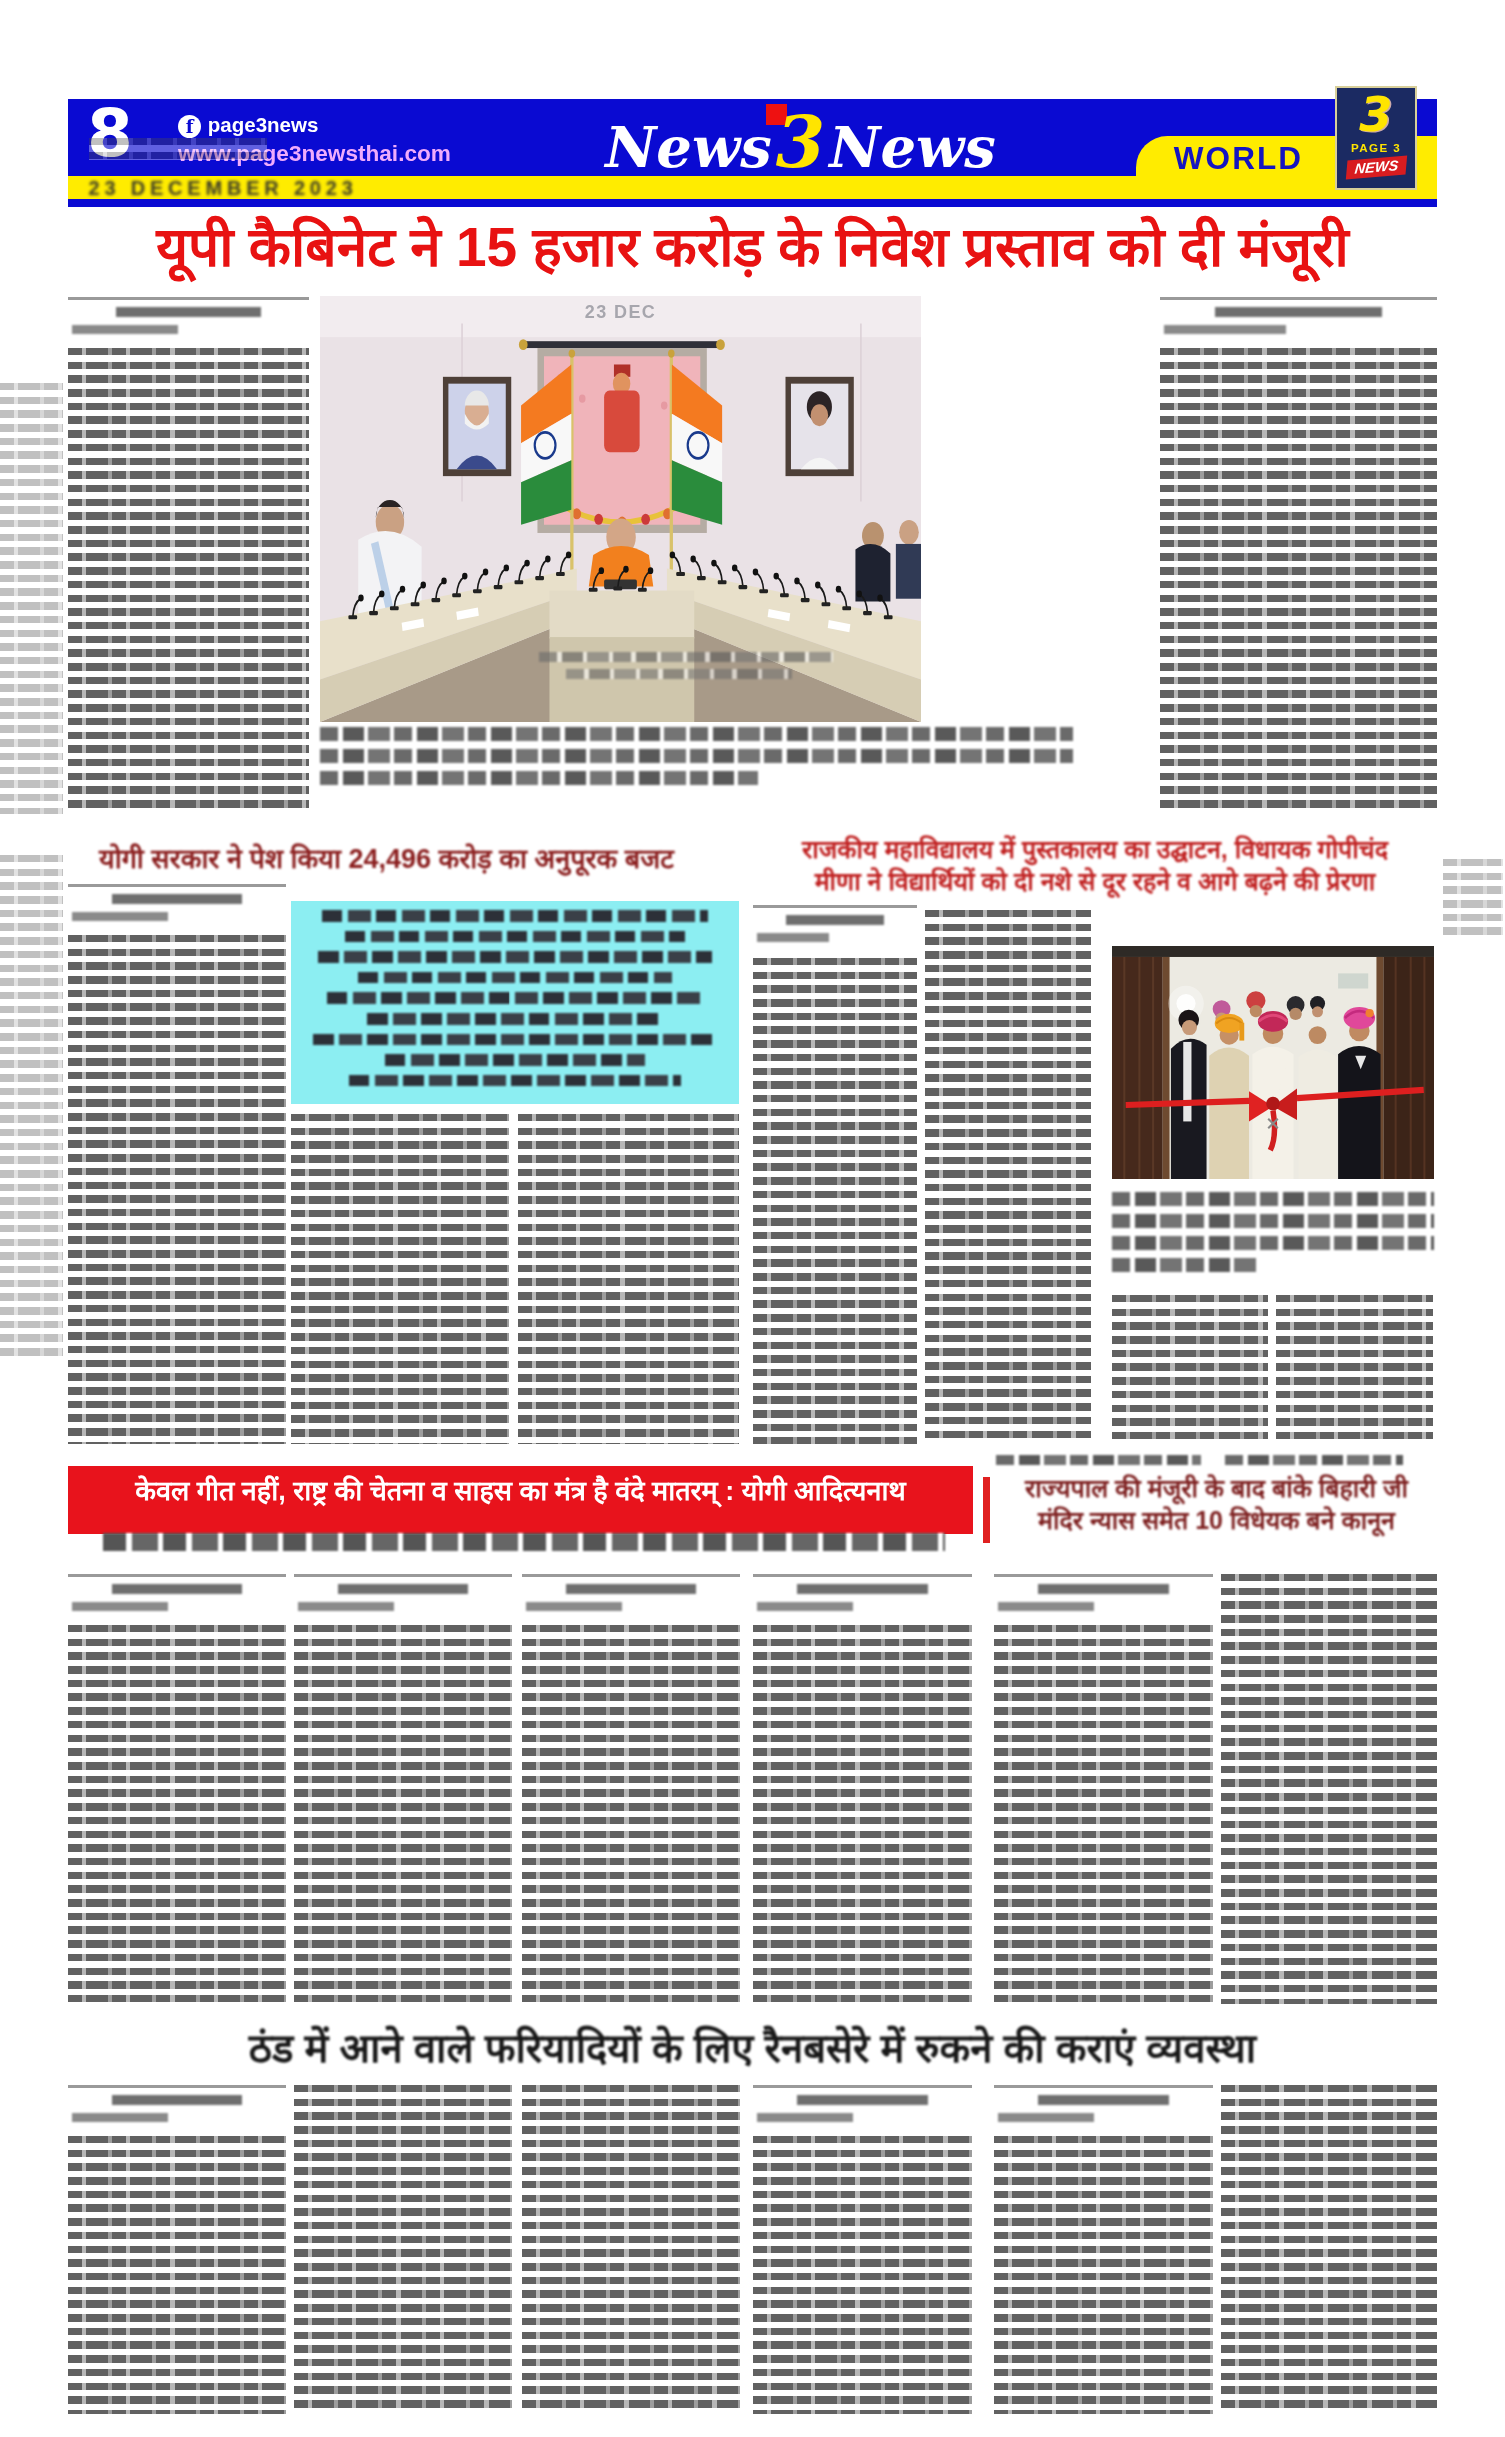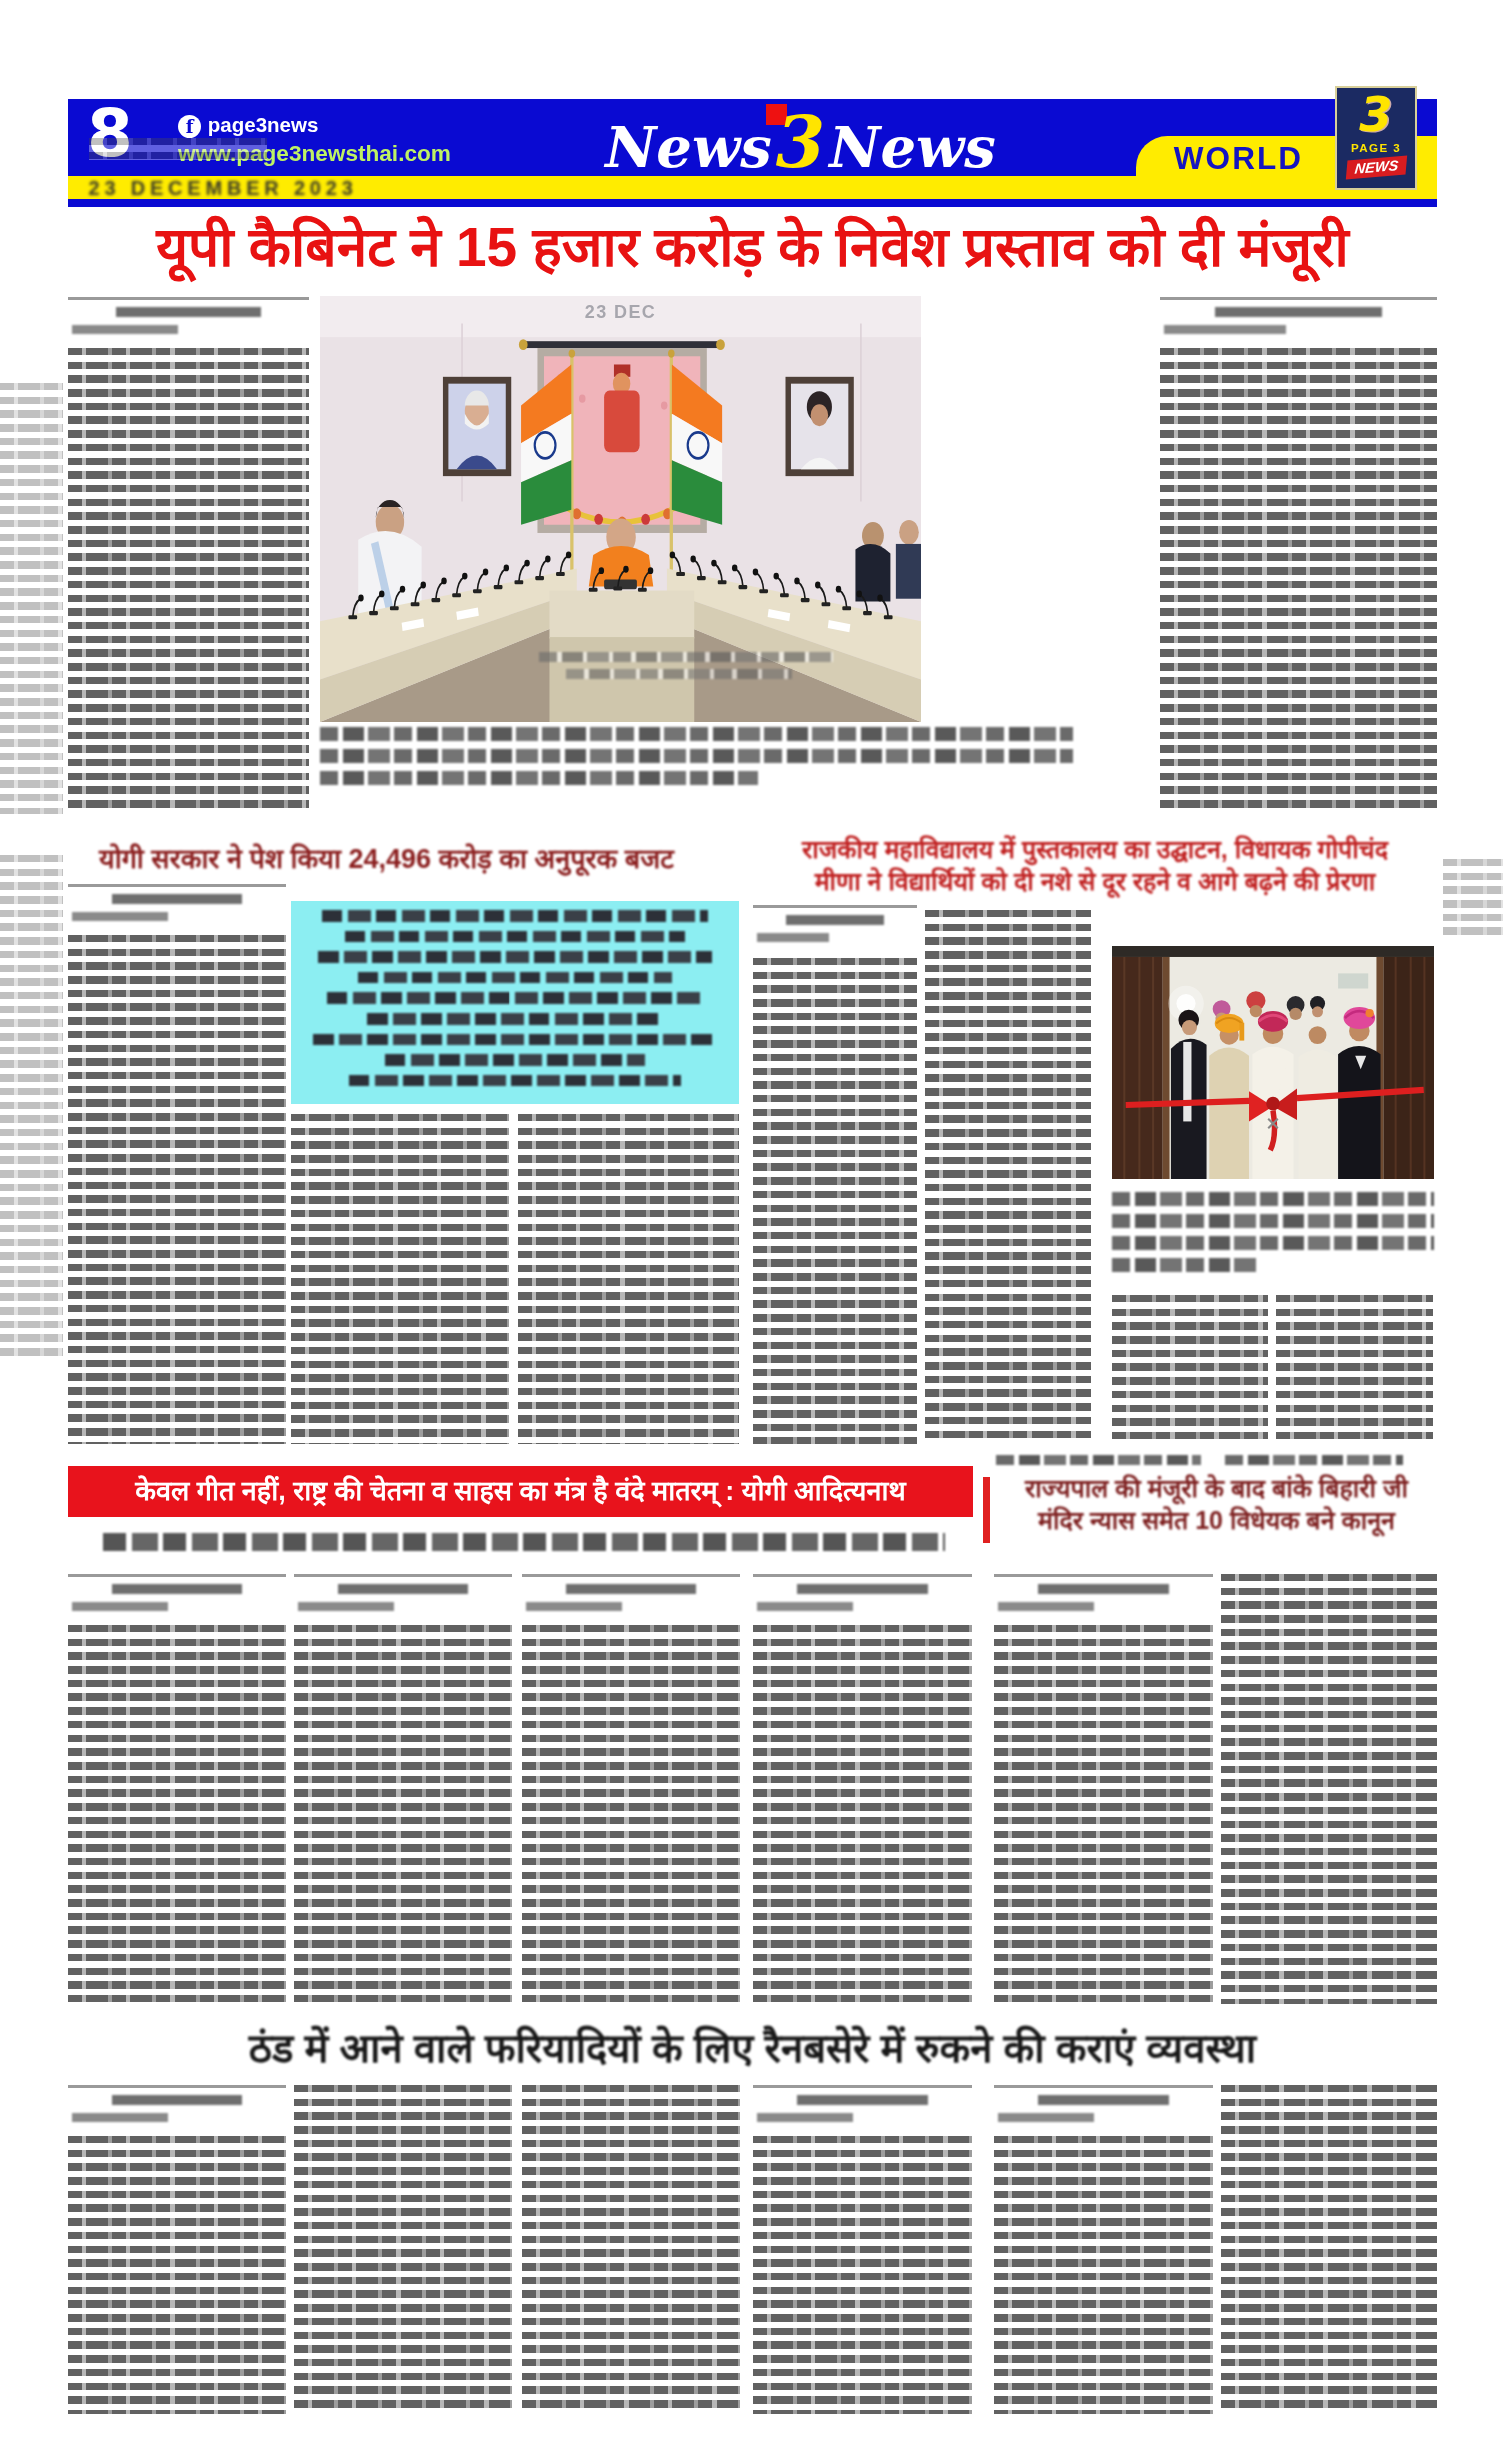--- a/index.html
+++ b/index.html
@@ -8,21 +8,21 @@
   .abs{position:absolute;}
 
   
   .band{background:#0a0ad2;}
   .pageno{position:absolute;left:19px;top:-4.1px;color:#ffffff;font-size:66px;font-weight:bold;
           font-family:"DejaVu Sans",sans-serif;}
   .fbrow{position:absolute;left:110px;top:13.7px;color:#ffffff;font-size:20.5px;font-weight:bold;}
   .fbicon{display:inline-block;width:23px;height:23px;border-radius:50%;background:#ffffff;color:#0a0ad2;
           text-align:center;line-height:23px;font-family:"DejaVu Serif",serif;font-weight:bold;font-size:18px;
           margin-right:6.8px;vertical-align:middle;}
-  .site{position:absolute;left:110px;top:42px;color:#bef264;font-size:22.6px;font-weight:bold;}
+  .site{position:absolute;left:110px;top:42px;color:#f0abfc;font-size:22.6px;font-weight:bold;}
   .masthead{position:absolute;left:438px;top:1.4px;width:589px;text-align:center;color:#ffffff;
             font-family:"DejaVu Serif",serif;font-weight:bold;white-space:nowrap;}
   .mh-big{font-size:56px;font-style:italic;}
   .mh3wrap{position:relative;display:inline-block;margin:0 4.1px;}
   .mh3wrap .chip{position:absolute;left:-9.6px;top:4.1px;width:20.5px;height:20.5px;background:#ee1111;}
   .mh3{position:relative;font-size:71px;color:#ffe400;font-style:italic;}
   .worldbox{background:#ffec00;border-radius:31.5px 0 0 0;}
   .worldtext{position:absolute;left:0;top:4.1px;width:205px;text-align:center;color:#1515c0;
              font-size:31.5px;font-weight:bold;letter-spacing:2.1px;}
   .logobox{background:#1b2a62;border:2.1px solid #d8cf9a;box-sizing:border-box;text-align:center;}
@@ -330,21 +330,21 @@
       <path d="M228 252 l14 14 M242 252 l-14 14" stroke="#888888" stroke-width="3"></path>
     </svg>
   </div>
   <div class="abs capseg" style="left:1112px;top:1192px;width:322px;height:13.7px"></div>
   <div class="abs capseg" style="left:1112px;top:1214px;width:322px;height:13.7px"></div>
   <div class="abs capseg" style="left:1112px;top:1236px;width:322px;height:13.7px"></div>
   <div class="abs capseg" style="left:1112px;top:1258px;width:144px;height:13.7px"></div>
   <div class="abs fuzz" style="left:1112px;top:1295px;width:156px;height:149px"></div>
   <div class="abs fuzz" style="left:1276px;top:1295px;width:157px;height:149px"></div>
 
-  <div class="abs banner" style="left:68px;top:1466px;width:905px;height:51px">
+  <div class="abs banner" style="left:68px;top:1466px;width:905px;height:68px">
     <h2 class="banner-text">केवल गीत नहीं, राष्ट्र की चेतना व साहस का मंत्र है वंदे मातरम् : योगी आदित्यनाथ</h2>
   </div>
   <div class="abs wordbar" style="left:103px;top:1533px;width:842px;height:18px"></div>
 
   <div class="abs capseg" style="left:996px;top:1455px;width:205px;height:9.6px"></div>
   <div class="abs capseg" style="left:1225px;top:1455px;width:178px;height:9.6px"></div>
   <div class="abs redtick" style="left:983px;top:1477px;width:6.8px;height:66px"></div>
   <div class="abs" style="left:996px;top:1473px;width:441px">
     <h2 class="temple-hl">राज्यपाल की मंजूरी के बाद बांके बिहारी जी</h2>
     <h2 class="temple-hl">मंदिर न्यास समेत 10 विधेयक बने कानून</h2>

